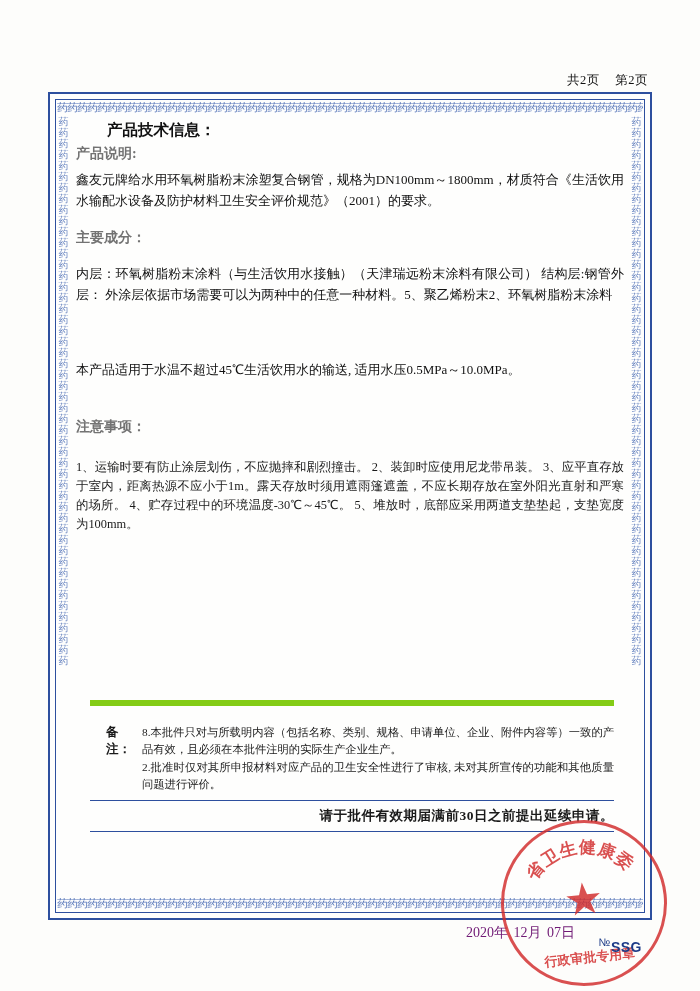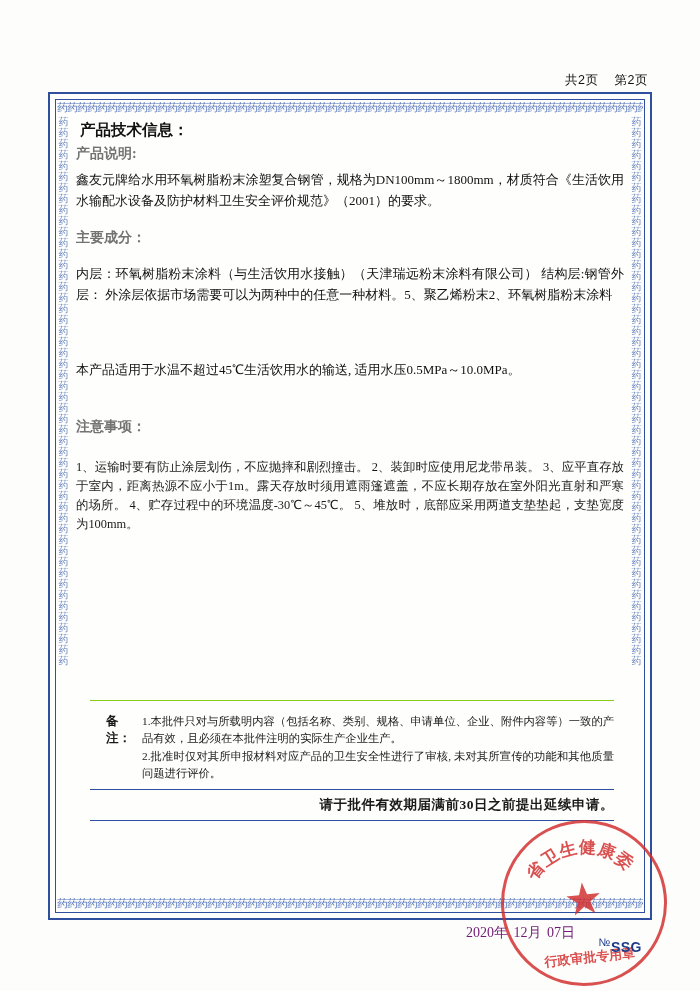--- a/index.html
+++ b/index.html
@@ -21,21 +21,21 @@
     background: #fdfdfb;
   }
   
   .page-counter {
     position: absolute;
     top: 72px;
     right: 52px;
     font-size: 12.5px;
     letter-spacing: 0.5px;
     color: #111;
-    font-family: Liberation Sans, sans-serif;
+    font-family: Liberation Serif, serif;
     white-space: nowrap;
   }
   .page-counter span { margin-left: 12px; }
 
   
   .cert-border {
     position: absolute;
     left: 48px;
     top: 92px;
     width: 604px;
@@ -91,21 +91,21 @@
     top: 26px;
     bottom: 26px;
   }
 
   .sec-title {
     font-size: 15.5px;
     font-weight: bold;
     color: #111;
     margin: 0 0 2px 0;
   }
-  .sec-title.indent { margin-left: 4px; }
+  .sec-title.indent { margin-left: 31px; }
   .sub-title {
     font-size: 14px;
     font-weight: bold;
     color: #737373;
     margin: 4px 0 6px 0;
   }
   .body-text {
     font-size: 13px;
     line-height: 21px;
     color: #111;
@@ -122,22 +122,22 @@
     text-align: justify;
     margin-top: 6px;
   }
 
   
   .remark-box {
     position: absolute;
     left: 14px;
     right: 10px;
     top: 580px;
-    border-top: 1px solid #84cc16;
-    padding-top: 12px;
+    border-top: 6px solid #84cc16;
+    padding-top: 18px;
   }
   .remark-row {
     display: flex;
     align-items: flex-start;
   }
   .remark-label {
     font-size: 12.5px;
     font-weight: bold;
     width: 52px;
     flex: 0 0 52px;
@@ -276,21 +276,21 @@
 
       <div class="spacer-lg"></div>
       <div class="sub-title">注意事项：</div>
       <div class="spacer-sm"></div>
       <div class="notes-block">1、运输时要有防止涂层划伤，不应抛摔和剧烈撞击。  2、装卸时应使用尼龙带吊装。  3、应平直存放于室内，距离热源不应小于1m。露天存放时须用遮雨篷遮盖，不应长期存放在室外阳光直射和严寒的场所。  4、贮存过程中的环境温度-30℃～45℃。  5、堆放时，底部应采用两道支垫垫起，支垫宽度为100mm。</div>
 
       <div class="remark-box">
         <div class="remark-row">
           <div class="remark-label">备注：</div>
           <div class="remark-items">
-            <div>1.本批件只对与所载明内容（包括名称、类别、规格、申请单位、企业、附件内容等）一致的产品有效，且必须在本批件注明的实际生产企业生产。</div>
+            <div>8.本批件只对与所载明内容（包括名称、类别、规格、申请单位、企业、附件内容等）一致的产品有效，且必须在本批件注明的实际生产企业生产。</div>
             <div>2.批准时仅对其所申报材料对应产品的卫生安全性进行了审核, 未对其所宣传的功能和其他质量问题进行评价。</div>
           </div>
         </div>
         <div class="remark-divider"></div>
         <div class="apply-note">请于批件有效期届满前30日之前提出延续申请。</div>
         <div class="remark-divider2"></div>
       </div>
 
       <div class="date-line">
         <span class="num">2020</span><span>年</span>

